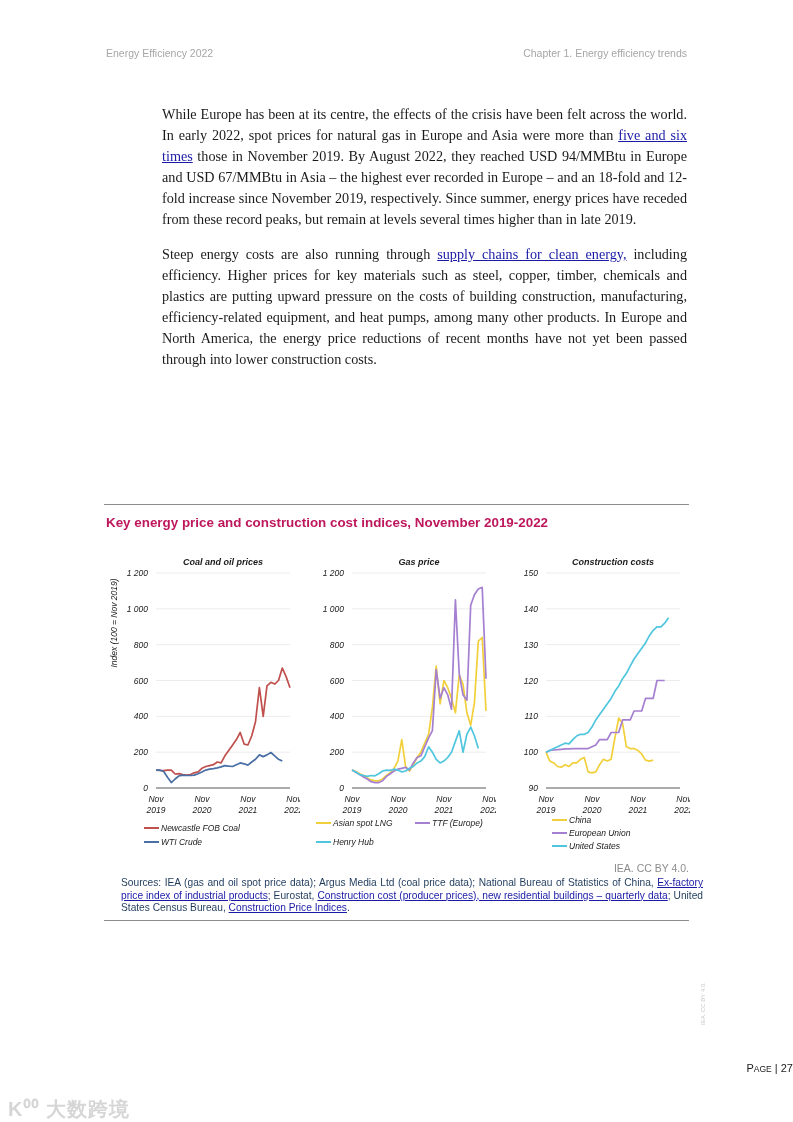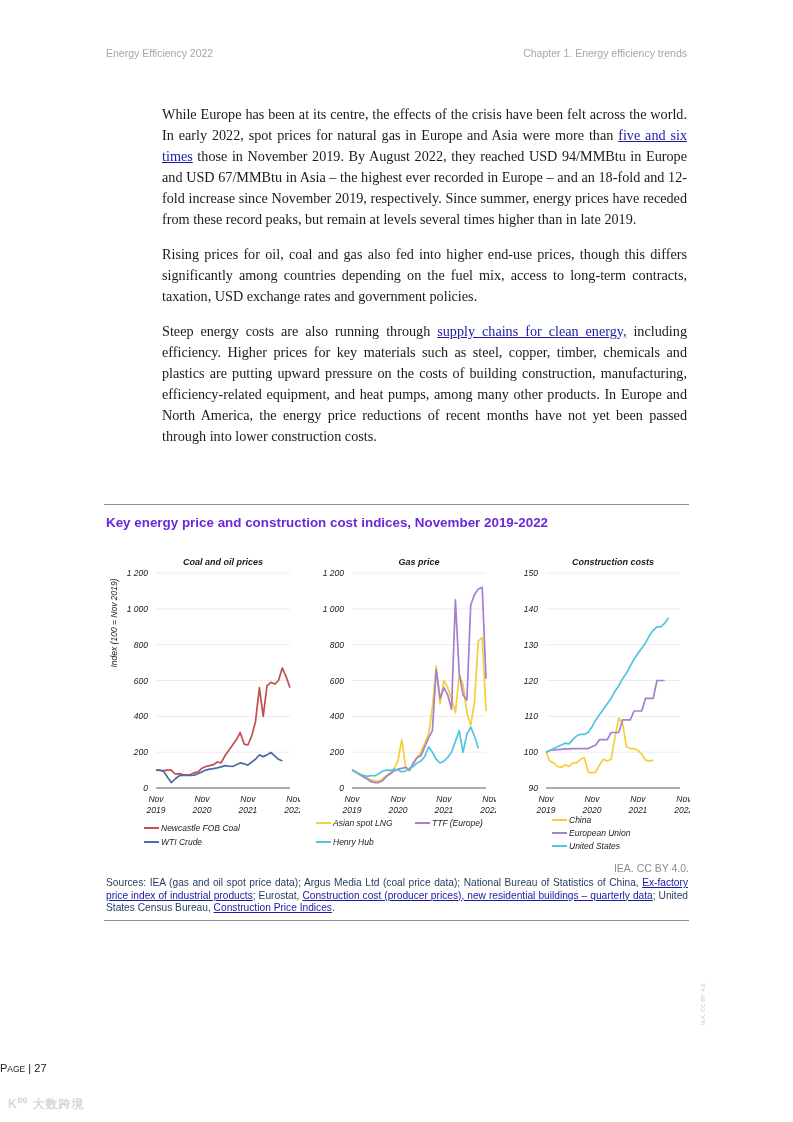--- a/index.html
+++ b/index.html
@@ -4,40 +4,39 @@
 <style>
   html, body { margin:0; padding:0; background:#ffffff; }
   body { width:793px; height:1122px; position:relative; font-family:"Liberation Sans", sans-serif; color:#1a1a1a; overflow:hidden; }
   .hdr { position:absolute; top:47px; font-size:10.5px; color:#a6a6a6;text-align:right; }
   .hdr.left { left:106px; }
   .hdr.right { right:106px; }
   .body-text { position:absolute; left:162px; width:525px; font-size:14.2px; line-height:21px; text-align:justify;font-family:Liberation Serif, serif; }
   .body-text p { margin:0 0 14px 0; }
   a.lnk { color:#1a1aa6; text-decoration:underline; }
   .rule { position:absolute; left:104px; width:585px; height:1px; background:#8c8c8c; }
-  .fig-title { position:absolute; left:106px; top:515px; font-size:13.4px; font-weight:bold; color:#6d28d9; }
+  .fig-title { position:absolute; left:106px; top:515px; font-size:13.4px; font-weight:bold; color:#be185d; }
   .chart { position:absolute; top:550px;font-style:italic; }
   .chart svg text { font-family:"Liberation Sans", sans-serif; }
   .credit { position:absolute; right:104px; top:862px; font-size:10.5px; color:#8c8c8c; }
-  .sources { position:absolute; left:106px; top:877px; width:582px; font-size:10.2px; line-height:12.5px; color:#1f3b5c; text-align:justify; }
+  .sources { position:absolute; left:121px; top:877px; width:582px; font-size:10.2px; line-height:12.5px; color:#1f3b5c; text-align:justify; }
   .sources a { color:#1a1aa6; text-decoration:underline; }
-  .footer { position:absolute; top:1062px; left:0; width:793px; text-align:left; font-size:11px; color:#1a1a1a; }
+  .footer { position:absolute; top:1062px; left:0; width:793px; text-align:right; font-size:11px; color:#1a1a1a; }
   .footer .sc { font-size:8.5px; }
   .side-mark { position:absolute; left:700px; top:1025px; font-size:6px; color:#c8c8c8; transform:rotate(-90deg); transform-origin:left top; white-space:nowrap; }
-  .wm { position:absolute; left:8px; top:1095px; font-size:12px; color:#d6d6d6; font-weight:bold; letter-spacing:1px; }
+  .wm { position:absolute; left:8px; top:1095px; font-size:20px; color:#d6d6d6; font-weight:bold; letter-spacing:1px; }
 </style>
 </head>
 <body>
 
 <div class="hdr left">Energy Efficiency 2022</div>
 <div class="hdr right">Chapter 1. Energy efficiency trends</div>
 
 <div class="body-text" style="top:104px;">
   <p><span>While Europe has been at its centre, the effects of the crisis have been felt across the world. In early 2022, spot prices for natural gas in Europe and Asia were more than </span><a class="lnk">five and six times</a><span> those in November 2019. By August 2022, they reached USD 94/MMBtu in Europe and USD 67/MMBtu in Asia – the highest ever recorded in Europe – and an 18-fold and 12-fold increase since November 2019, respectively. Since summer, energy prices have receded from these record peaks, but remain at levels several times higher than in late 2019.</span></p>
-  <p>Rising prices for oil, coal and gas also fed into higher end-use prices, though this differs significantly among countries depending on the fuel mix, access to long-term contracts, taxation, USD exchange rates and government policies.</p>
   <p><span>Steep energy costs are also running through </span><a class="lnk">supply chains for clean energy,</a><span> including efficiency. Higher prices for key materials such as steel, copper, timber, chemicals and plastics are putting upward pressure on the costs of building construction, manufacturing, efficiency-related equipment, and heat pumps, among many other products. In Europe and North America, the energy price reductions of recent months have not yet been passed through into lower construction costs.</span></p>
 </div>
 
 <div class="rule" style="top:504px;"></div>
 <div class="fig-title">Key energy price and construction cost indices, November 2019-2022</div>
 
 <div class="chart" style="left:104px;"><svg width="196" height="320" viewBox="0 0 196 320">
       <text x="119" y="15" text-anchor="middle" font-size="9" font-weight="bold" fill="#1a1a1a">Coal and oil prices</text>
       <text x="44" y="241" text-anchor="end" font-size="8.5" fill="#1a1a1a">0</text>
       <line x1="52" x2="186" y1="202.16666666666669" y2="202.16666666666669" stroke="#ececec" stroke-width="1"></line>

